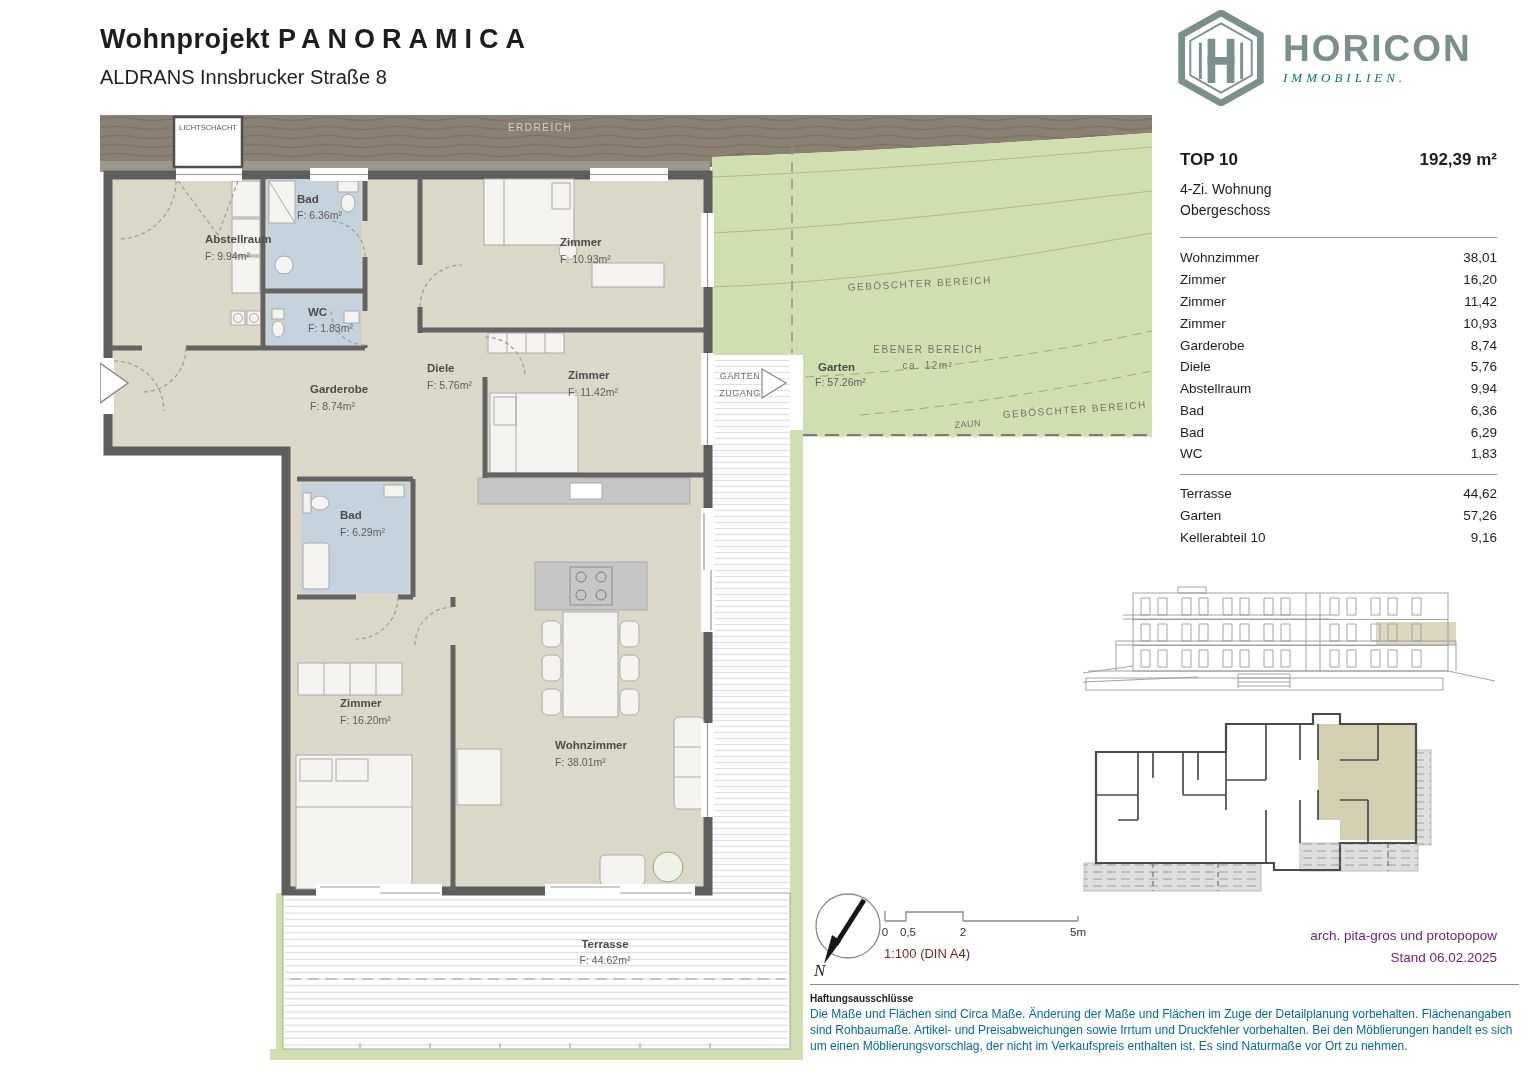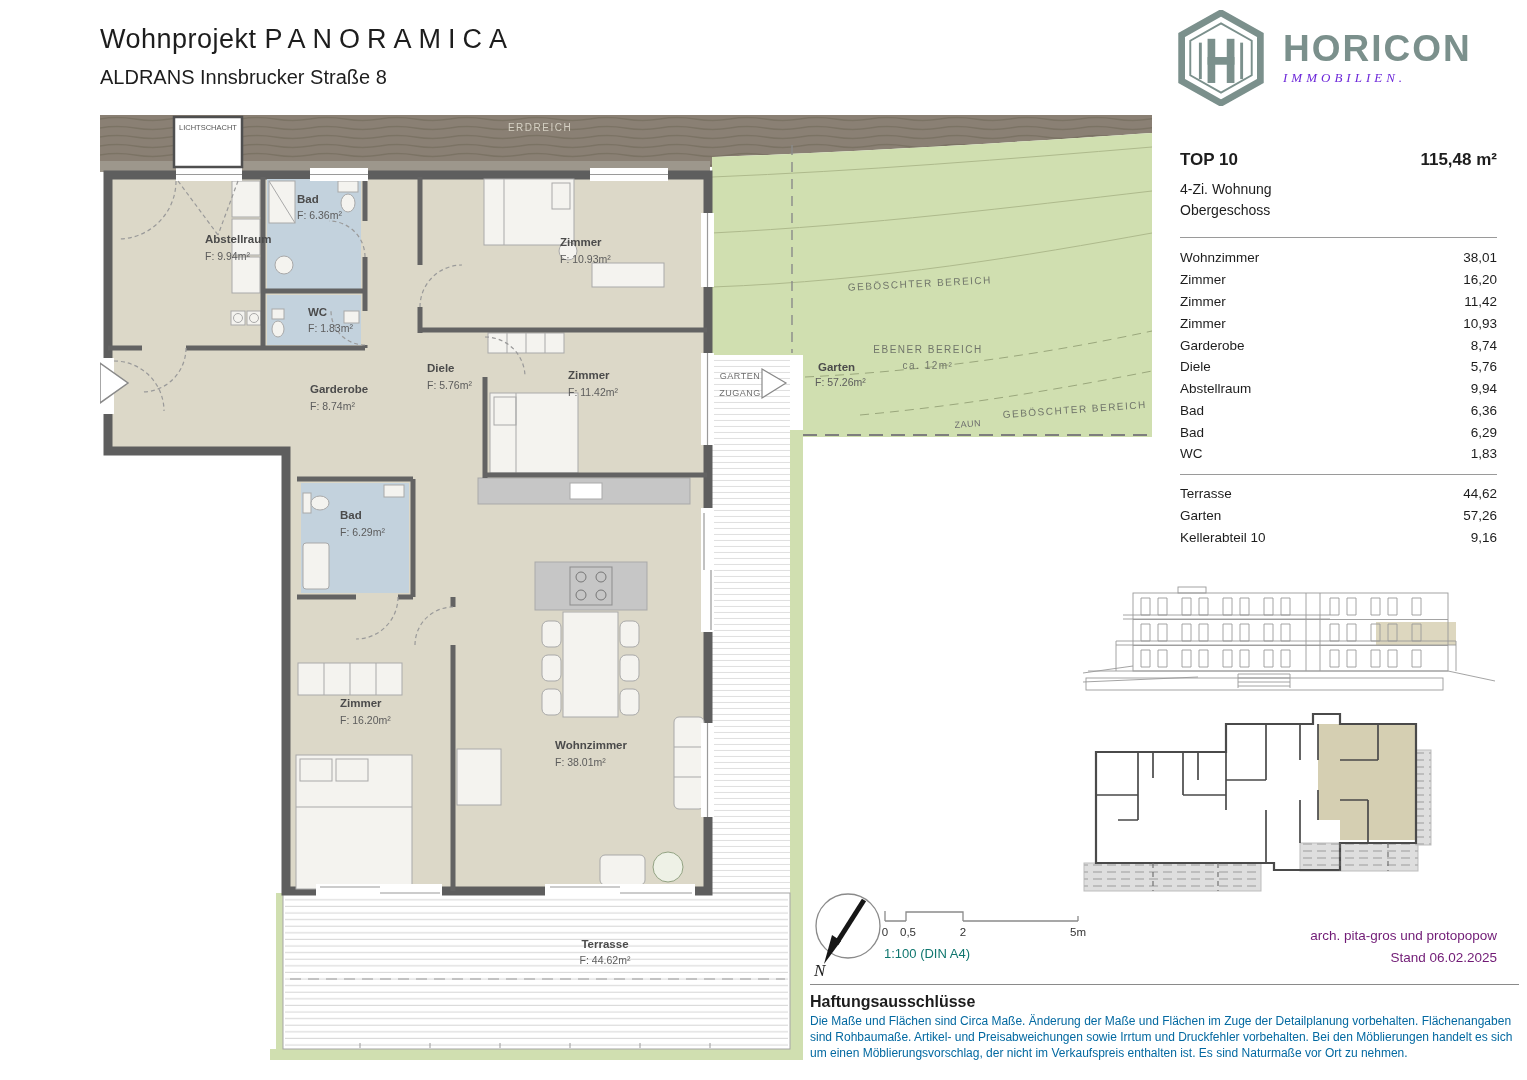--- a/index.html
+++ b/index.html
@@ -1,41 +1,41 @@
 <!DOCTYPE html>
 <html><head>
 <meta charset="utf-8">
 <style>
   html,body{margin:0;padding:0;}
   body{width:1527px;height:1080px;position:relative;overflow:hidden;background:#fff;
        font-family:"Liberation Sans",sans-serif;color:#1d1d1d;}
   .abs{position:absolute;}
   
-  .title{left:100px;top:24px;font-size:27px;font-weight:normal;letter-spacing:.5px;}
+  .title{left:100px;top:24px;font-size:27px;font-weight:bold;letter-spacing:.5px;}
   .title .spread{letter-spacing:7px;margin-left:8px;}
   .subtitle{left:100px;top:66px;font-size:20px;}
   
   .logo{left:1173px;top:10px;display:flex;align-items:center;gap:14px;}
   .logo-text .brand{font-size:37px;font-weight:bold;letter-spacing:2px;color:#7b908c;line-height:1;}
   .logo-text .tagline{font-family:"Liberation Serif",serif;font-style:italic;font-size:13px;
-      letter-spacing:4px;color:#6d28d9;margin-top:3px;}
+      letter-spacing:4px;color:#0f766e;margin-top:3px;}
   
   .panel{left:1180px;top:150px;width:317px;font-size:13.5px;}
   .toprow{display:flex;justify-content:space-between;font-size:17px;font-weight:bold;text-align:center;}
   .subinfo{text-align:left;margin-top:9px;font-size:14px;line-height:1.5;}
   .rule{border-top:1.5px solid #9a9a9a;height:0;}
   .panel .rule1{margin:16px 0 9px 0;}
   .panel .rule2{margin:9px 0 8px 0;}
   .rrow{display:flex;justify-content:space-between;padding:3.4px 0;}
   
-  .scale-note{left:884px;top:946px;font-size:13px;color:#0f766e;}
+  .scale-note{left:884px;top:946px;font-size:13px;color:#7f1d1d;}
   .credit{left:1100px;top:925px;width:397px;text-align:right;font-size:13.5px;line-height:1.65;color:#701a75;}
   .foot-rule{left:810px;top:984px;width:709px;border-top:1.5px solid #8a8a8a;height:0;}
   .disc{left:810px;top:993px;width:714px;}
-  .disc .dt{font-size:16px;font-weight:bold;margin-bottom:2px;}
+  .disc .dt{font-size:10px;font-weight:bold;margin-bottom:2px;}
   .disc .db{font-size:12px;line-height:1.34;color:#0369a1;}
   
   text{font-family:"Liberation Sans",sans-serif;}
   .rname{font-size:11.5px;font-weight:600;fill:#4b4b4b;}
   .rarea{font-size:10.5px;fill:#5c5c5c;}
   .gcap{font-size:10px;letter-spacing:1.5px;fill:#70756a;}
   .gsmall{font-size:9px;letter-spacing:.5px;fill:#6f6f6f;}
 </style>
 </head>
 <body>
@@ -57,21 +57,21 @@
   </svg>
   <div class="logo-text">
     <div class="brand">HORICON</div>
     <div class="tagline">IMMOBILIEN.</div>
   </div>
 </div>
 
 <div class="abs panel">
   <div class="toprow">
     <span>TOP 10</span>
-    <span>115,48 m²</span>
+    <span>192,39 m²</span>
   </div>
   <div class="subinfo">
     <div>4-Zi. Wohnung</div>
     <div>Obergeschoss</div>
   </div>
   <div class="rule rule1"></div>
   <div>
     <div class="rrow">
         <span>Wohnzimmer</span>
         <span>38,01</span>

